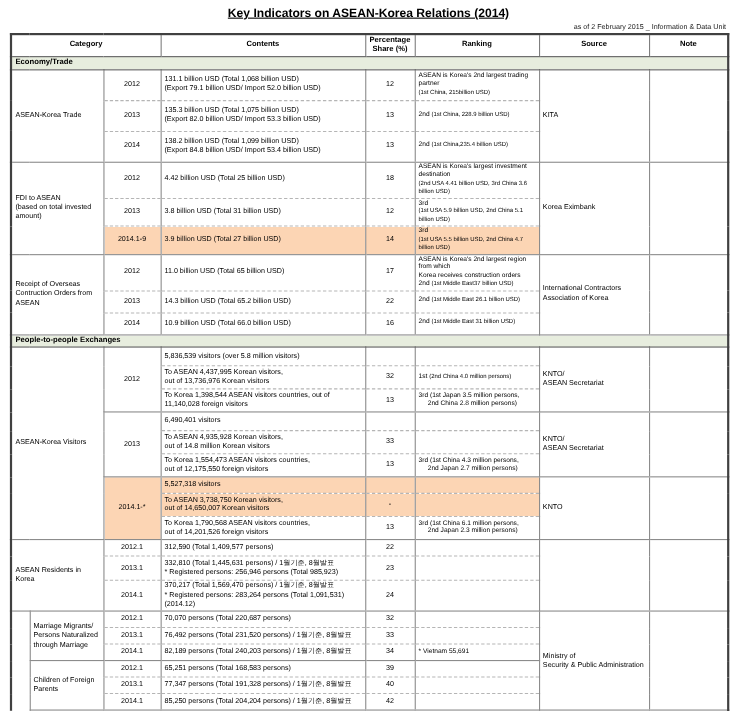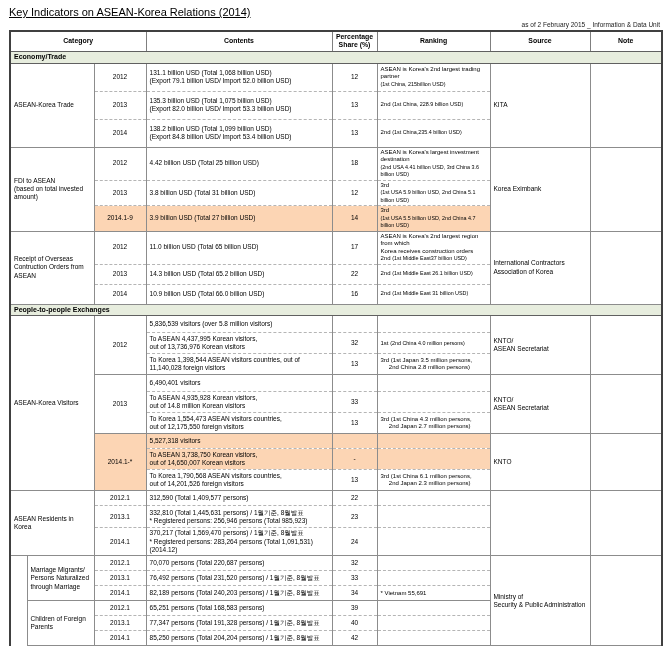--- a/index.html
+++ b/index.html
@@ -1,18 +1,18 @@
 <!DOCTYPE html>
 <html><head>
 <meta charset="utf-8">
 <style>
   html,body{margin:0;padding:0;background:#ffffff;}
   body{width:670px;font-family:"Liberation Sans",sans-serif;color:#000;}
   .page{padding:4px 9px 8px 9px;}
-  .title{font-size:11px;font-weight:normal;text-align:left;text-decoration:underline;margin:2px 0 3px 0;}
+  .title{font-size:11px;font-weight:bold;text-align:center;text-decoration:underline;margin:2px 0 3px 0;}
   .subtitle{font-size:6.5px;text-align:right;margin:0 1px 2px 0;color:#222;}
   table{border-collapse:collapse;table-layout:fixed;width:652px;border:2px solid #404040;}
   th,td{padding:1px 3px;vertical-align:middle;overflow:hidden;word-wrap:break-word;}
   th{font-size:6.9px;font-weight:bold;text-align:center;border-left:1px solid #7f7f7f;border-bottom:1px solid #606060;line-height:1.2;}
   td{font-size:6.5px;line-height:1.28;border-left:1px solid #8c8c8c;white-space:pre-wrap;}
   .bs{border-bottom:1px solid #8c8c8c;}
   .bd{border-bottom:1px dashed #b5b5b5;}
   .band{background:#e7edde;font-weight:bold;font-size:7px;text-align:left;padding-left:3px;border-bottom:1px solid #606060;}
   .hl{background:#fcd5b4;}
   .k-year,.k-pct{text-align:center;}

